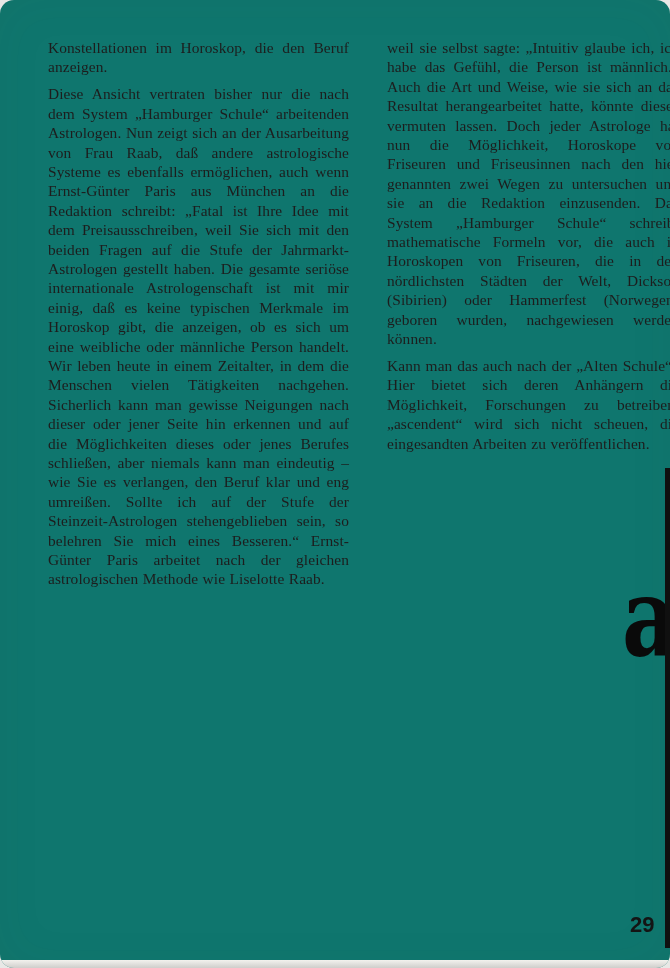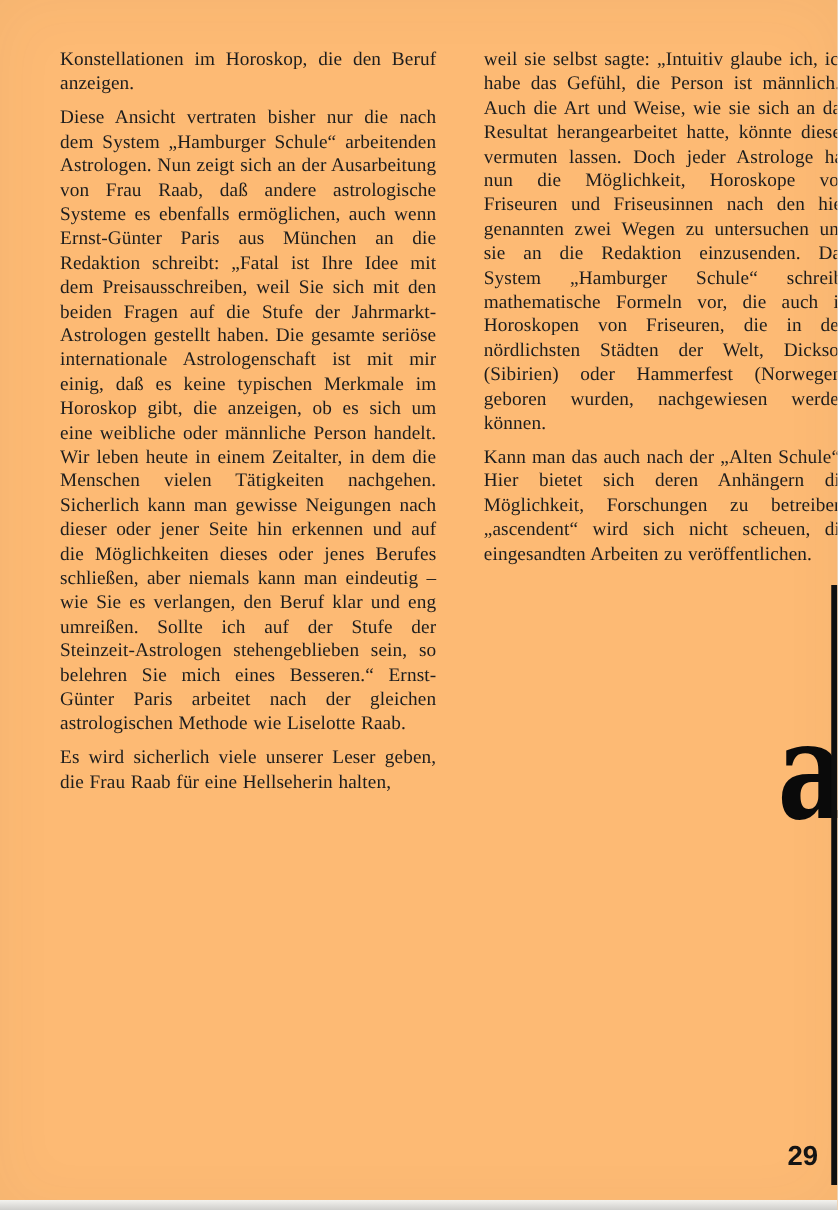--- a/index.html
+++ b/index.html
@@ -4,25 +4,26 @@
 <style>
   html, body {
     margin: 0;
     padding: 0;
     background: #e8e8e6;
   }
   .page {
     position: relative;
     width: 670px;
     height: 968px;
-    background: #fdba74;
+    background: #0f766e;
     overflow: hidden;
     color: #1d1d1d;
     font-family: "Liberation Serif", serif;
     box-shadow: inset 0 0 50px rgba(80,75,60,0.05);
+    border-radius: 14px;
   }
   .col {
     position: absolute;
     top: 38px;
     text-align: justify;
     font-size: 15.4px;
     line-height: 19.4px;
     letter-spacing: 0.1px;
     word-spacing: 0.5px;
   }
@@ -78,21 +79,20 @@
   }
 </style>
 </head>
 <body>
 
 <div class="page">
 
   <div class="col col-left">
     <p>Konstellationen im Horoskop, die den Beruf anzeigen.</p>
     <p>Diese Ansicht vertraten bisher nur die nach dem System „Hamburger Schule“ arbeitenden Astrologen. Nun zeigt sich an der Ausarbeitung von Frau Raab, daß andere astrologische Systeme es ebenfalls ermöglichen, auch wenn Ernst-Günter Paris aus München an die Redaktion schreibt: „Fatal ist Ihre Idee mit dem Preisausschreiben, weil Sie sich mit den beiden Fragen auf die Stufe der Jahrmarkt-Astrologen gestellt haben. Die gesamte seriöse internationale Astrologenschaft ist mit mir einig, daß es keine typischen Merkmale im Horoskop gibt, die anzeigen, ob es sich um eine weibliche oder männliche Person handelt. Wir leben heute in einem Zeitalter, in dem die Menschen vielen Tätigkeiten nachgehen. Sicherlich kann man gewisse Neigungen nach dieser oder jener Seite hin erkennen und auf die Möglichkeiten dieses oder jenes Berufes schließen, aber niemals kann man eindeutig – wie Sie es verlangen, den Beruf klar und eng umreißen. Sollte ich auf der Stufe der Steinzeit-Astrologen stehengeblieben sein, so belehren Sie mich eines Besseren.“ Ernst-Günter Paris arbeitet nach der gleichen astrologischen Methode wie Liselotte Raab.</p>
-    <p>Es wird sicherlich viele unserer Leser geben, die Frau Raab für eine Hellseherin halten,</p>
   </div>
 
   <div class="col col-right">
     <p>weil sie selbst sagte: „Intuitiv glaube ich, ich habe das Gefühl, die Person ist männlich.“ Auch die Art und Weise, wie sie sich an das Resultat herangearbeitet hatte, könnte dieses vermuten lassen. Doch jeder Astrologe hat nun die Möglichkeit, Horoskope von Friseuren und Friseusinnen nach den hier genannten zwei Wegen zu untersuchen und sie an die Redaktion einzusenden. Das System „Hamburger Schule“ schreibt mathematische Formeln vor, die auch in Horoskopen von Friseuren, die in den nördlichsten Städten der Welt, Dickson (Sibirien) oder Hammerfest (Norwegen) geboren wurden, nachgewiesen werden können.</p>
     <p>Kann man das auch nach der „Alten Schule“? Hier bietet sich deren Anhängern die Möglichkeit, Forschungen zu betreiben. „ascendent“ wird sich nicht scheuen, die eingesandten Arbeiten zu veröffentlichen.</p>
   </div>
 
   <div class="logo-a">a</div>
 
   <div class="right-rule"></div>

